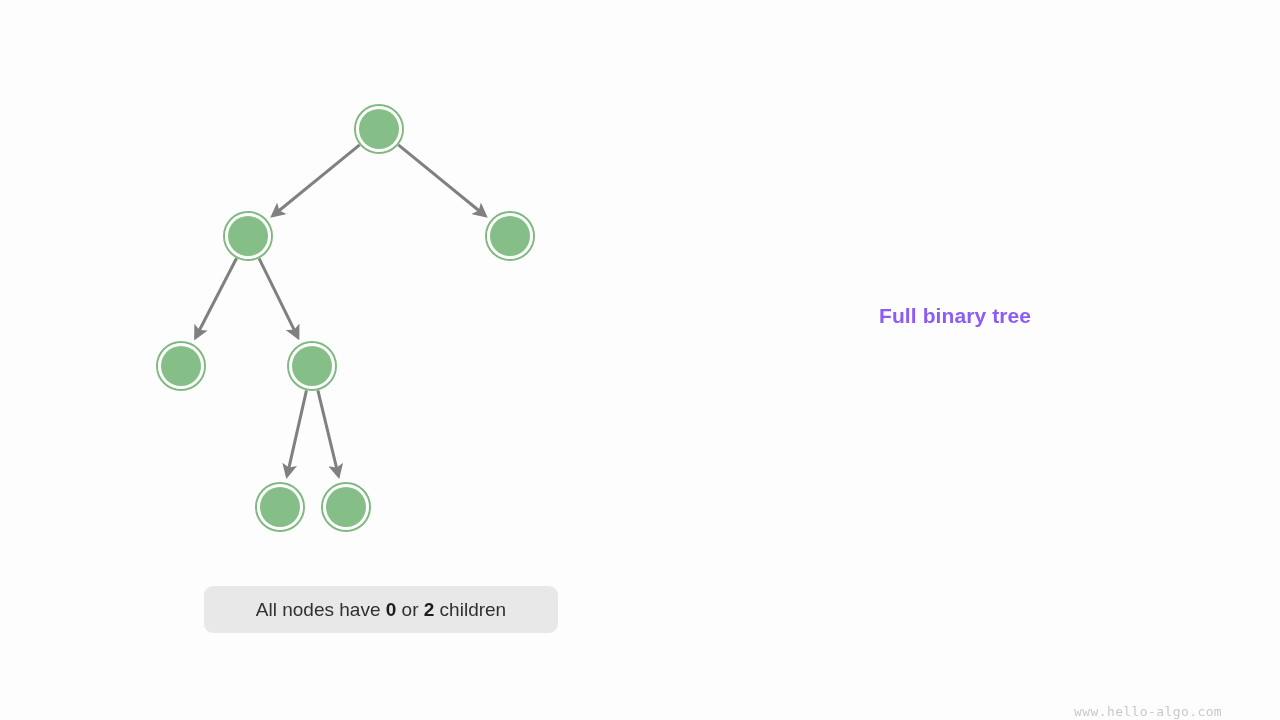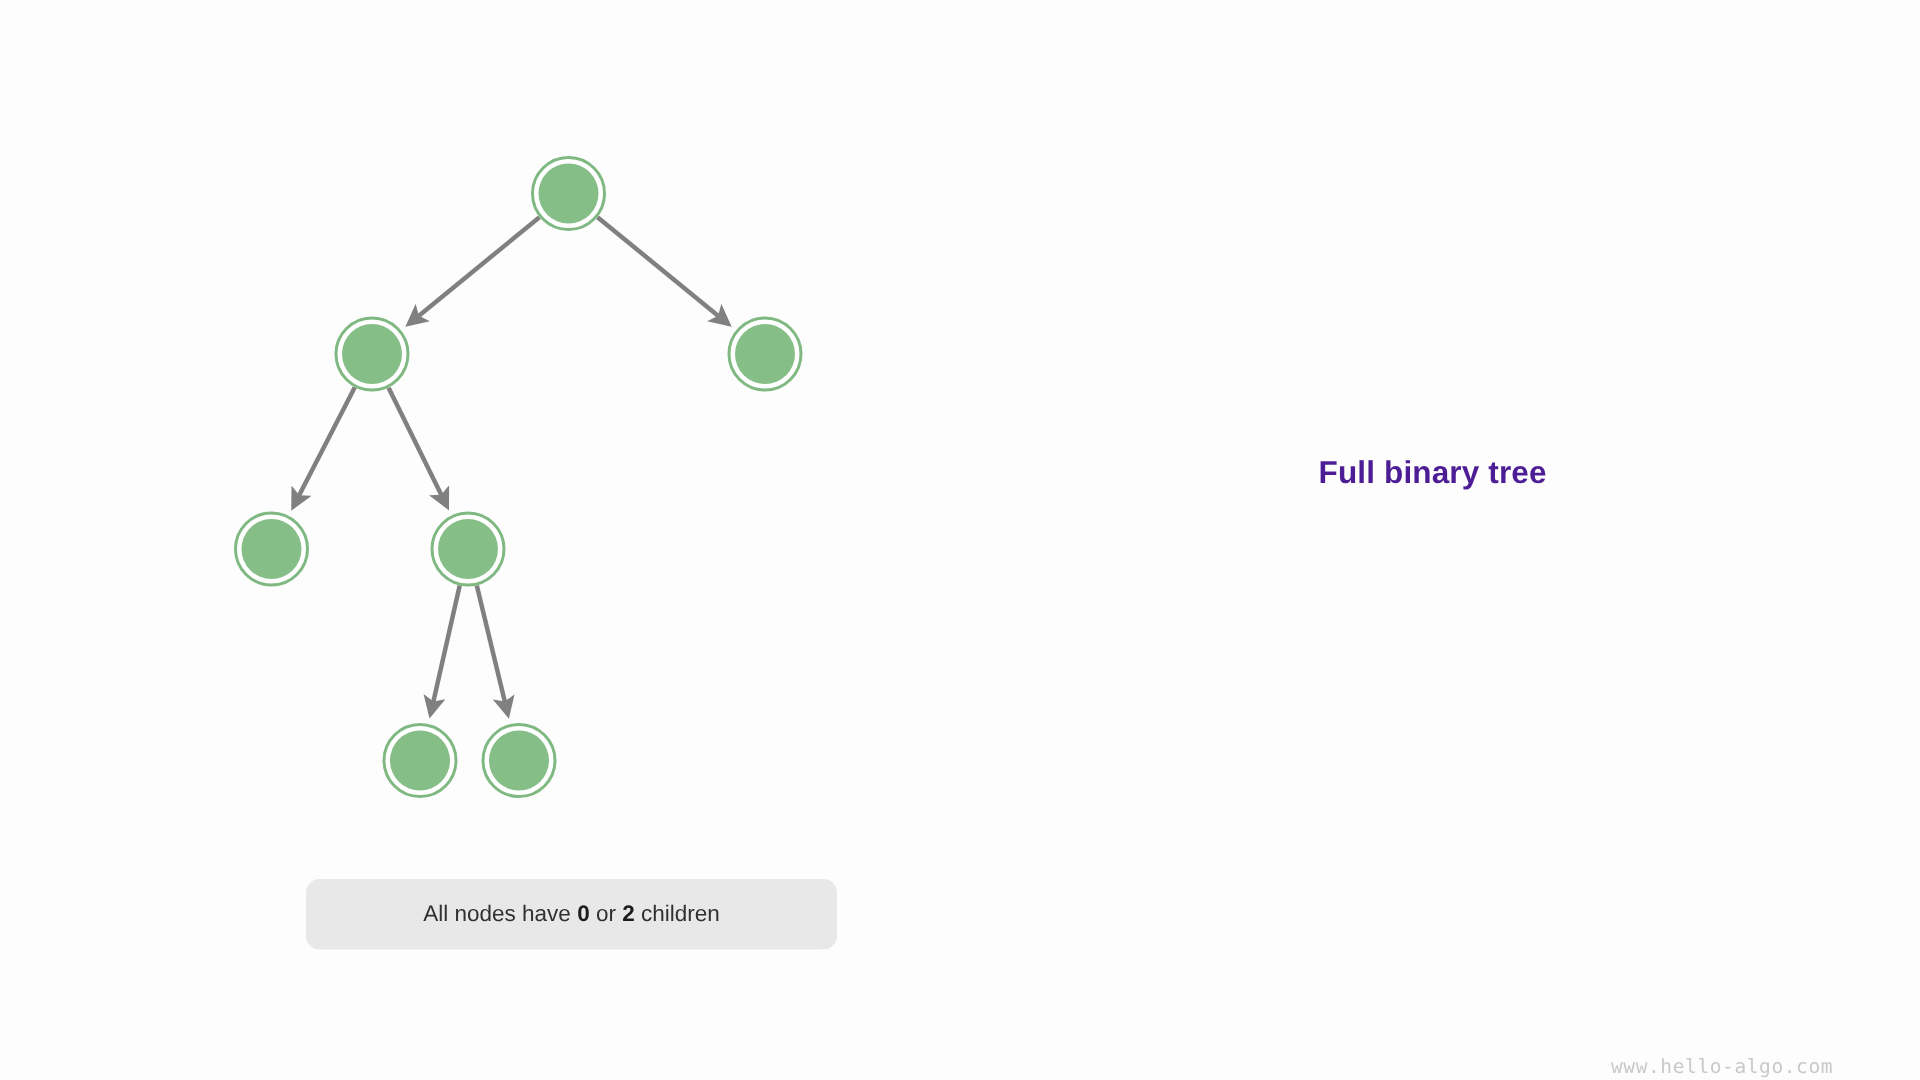--- a/index.html
+++ b/index.html
@@ -29,40 +29,40 @@
     width: 1280px;
     height: 720px;
     display: block;
   }
   .diagram-title {
     position: absolute;
     left: 879px;
     top: 302px;
     font-size: 21px;
     font-weight: bold;
-    color: #4c1d95;
+    color: #8b5cf6;
     letter-spacing: 0.1px;
     white-space: nowrap;
     line-height: 28px;
   }
   .caption-box {
     position: absolute;
     left: 204px;
     top: 586px;
     width: 354px;
     height: 47px;
     background: #e8e8e8;
     border-radius: 9px;
     display: flex;
     align-items: center;
     justify-content: center;
     box-sizing: border-box;
   }
   .caption-text {
-    font-size: 15px;
+    font-size: 19px;
     color: #303030;
     white-space: nowrap;
     line-height: 24px;
   }
   .caption-text b {
     font-weight: bold;
     color: #1d1d1d;
   }
   .watermark {
     position: absolute;

